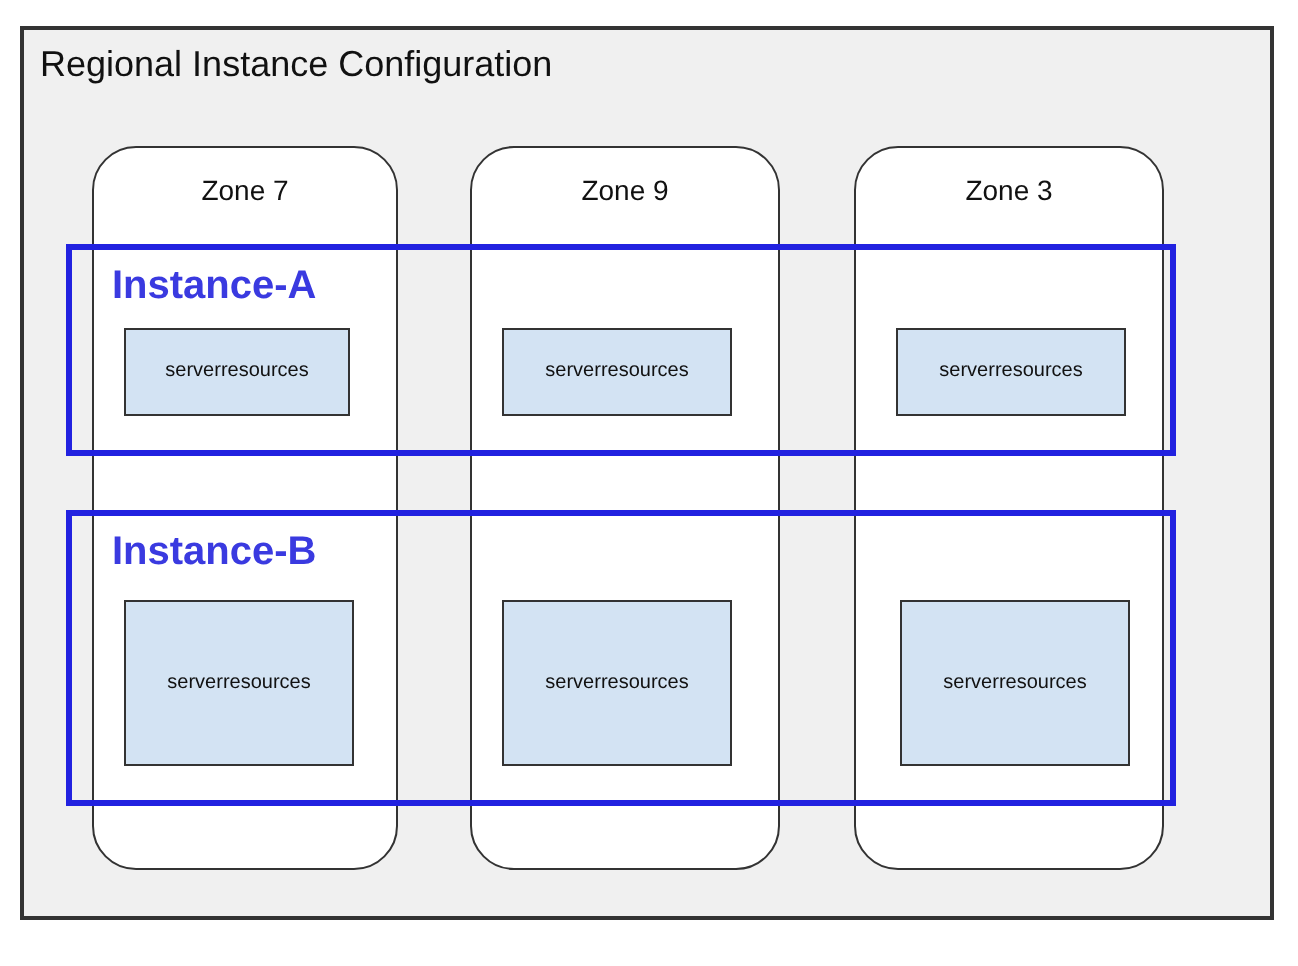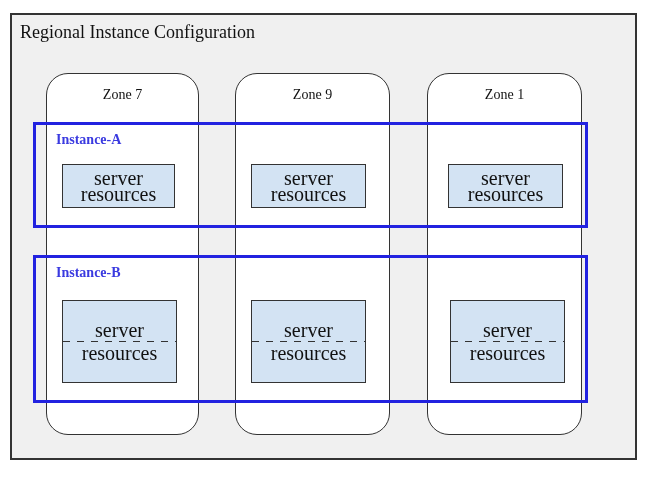--- a/index.html
+++ b/index.html
@@ -2,21 +2,21 @@
 <html style="--region-fill: #f0f0f0; --region-border: #333333; --zone-fill: #ffffff; --zone-border: #333333; --instance-border: #2222e0; --instance-label: #3a3ae0; --server-box-fill: #d3e3f3; --server-box-border: #333333; --text: #111111;"><head>
 <meta charset="utf-8">
 <style>
   html, body { margin: 0; padding: 0; background: #ffffff; }
 
   .canvas {
     position: relative;
     width: 649px;
     height: 483px;
     background: #ffffff;
-    font-family: Liberation Serif, serif;
+    font-family: Liberation Sans, sans-serif;
     overflow: hidden;
   }
 
   .region {
     position: absolute;
     left: 10px; top: 13px;
     width: 627px; height: 447px;
     background: var(--region-fill, #f0f0f0);
     border: 2px solid var(--region-border, #333);
     box-sizing: border-box;
@@ -54,35 +54,35 @@
     left: 33px; width: 555px;
     border: 3px solid var(--instance-border, #2222e0);
     box-sizing: border-box;
     background: transparent;
   }
   .instance-a { top: 122px; height: 106px; }
   .instance-b { top: 255px; height: 148px; }
 
   .instance-label {
     margin: 7px 0 0 20px;
-    font-size: 14px;
+    font-size: 20px;
     font-weight: bold;
     color: var(--instance-label, #3a3ae0);
   }
 
   .server-box {
     position: absolute;
     background: var(--server-box-fill, #d3e3f3);
     border: 1px solid var(--server-box-border, #333);
     box-sizing: border-box;
     display: flex;
-    flex-direction: column;
+    flex-direction: row;
     align-items: center;
     justify-content: center;
-    font-size: 20px;
+    font-size: 10px;
     line-height: 16px;
     text-align: center;
     color: var(--text, #111);
   }
   .sb-a { top: 164px; height: 44px; }
   .sb-b { top: 300px; height: 83px; }
   .sb-a.z1 { left: 62px;  width: 113px; }
   .sb-a.z2 { left: 251px; width: 115px; }
   .sb-a.z3 { left: 448px; width: 115px; }
   .sb-b.z1 { left: 62px;  width: 115px; }
@@ -109,21 +109,21 @@
 
   <div class="title">Regional Instance Configuration</div>
 
   <div class="zone zone-1">
     <div class="zone-label">Zone 7</div>
   </div>
   <div class="zone zone-2">
     <div class="zone-label">Zone 9</div>
   </div>
   <div class="zone zone-3">
-    <div class="zone-label">Zone 1</div>
+    <div class="zone-label">Zone 3</div>
   </div>
 
   <div class="instance instance-a">
     <div class="instance-label">Instance-A</div>
   </div>
   <div class="instance instance-b">
     <div class="instance-label">Instance-B</div>
   </div>
 
   <div class="server-box sb-a z1">

